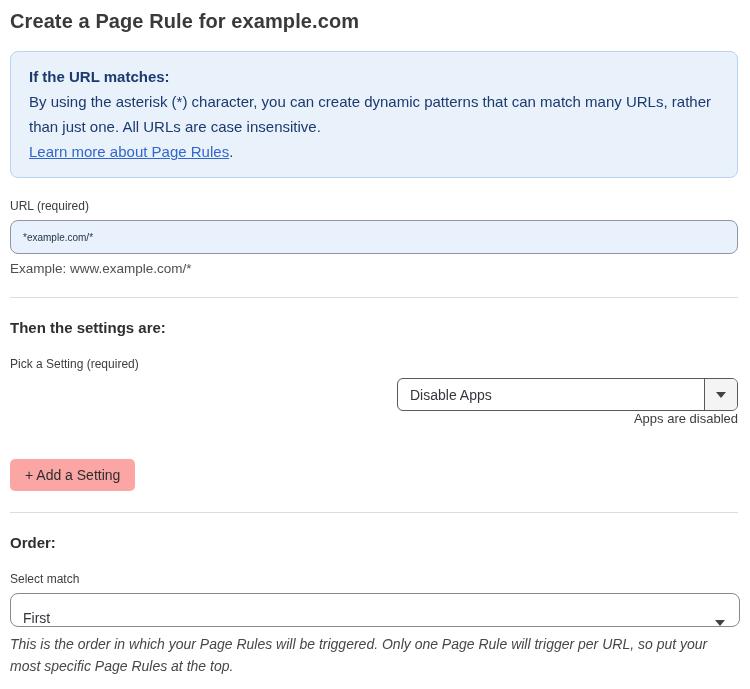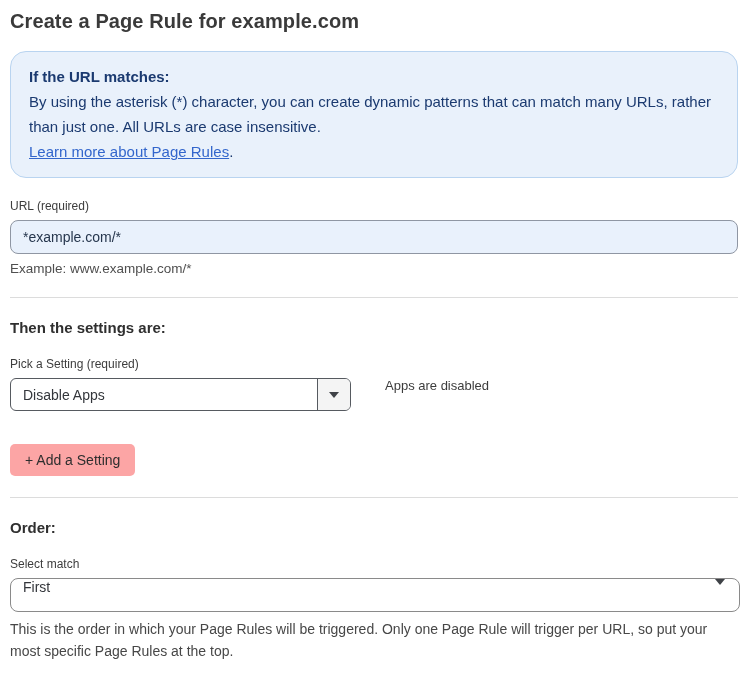--- a/index.html
+++ b/index.html
@@ -19,21 +19,21 @@
     font-weight: 700;
     color: #3a3a3a;
     letter-spacing: .1px;
     margin: 2px 0 18px 0;
   }
 
   
   .info-box {
     background: #e9f1fb;
     border: 1px solid #b9d4f0;
-    border-radius: 16px;
+    border-radius: 8px;
     padding: 12px 18px 13px 18px;
     color: #1b3a70;
     font-size: 15px;
     line-height: 1.67;
   }
   .info-box .info-heading { font-weight: 700; }
   .info-box a.info-link {
     color: #3366cc;
     text-decoration: underline;
     cursor: pointer;
@@ -54,41 +54,42 @@
   
   .url-input {
     display: block;
     width: 728px;
     height: 34px;
     background: #e9f1fc;
     border: 1px solid #8f96a3;
     border-radius: 8px;
     padding: 0 12px;
     font-family: "Liberation Sans", "DejaVu Sans", sans-serif;
-    font-size: 14px;
+    font-size: 10px;
     color: #26364d;
     outline: none;
   }
 
   hr.divider {
     border: none;
     border-top: 1px solid #dcdcdc;
     margin: 21px 0;
   }
 
   .section-heading {
     font-size: 15px;
     font-weight: 700;
     color: #2f2f2f;
   }
 
   
   .setting-row {
     display: flex;
-    align-items: flex-start;
+    align-items: flex-end;
+    flex-direction: column;
   }
   .dropdown {
     display: flex;
     align-items: stretch;
     width: 341px;
     height: 33px;
     background: #ffffff;
     border: 1px solid #565a60;
     border-radius: 6px;
     overflow: hidden;
@@ -134,37 +135,38 @@
   .btn-gray {
     background: #fca5a5;
     color: #2e2e2e;
     padding: 8px 15px;
   }
   .add-setting-btn { margin-top: 33px; }
 
   
   .select-box {
     display: flex;
-    align-items: flex-start;
+    align-items: flex-end;
     justify-content: space-between;
     width: 730px;
     height: 34px;
     background: #ffffff;
     border: 1px solid #8a8a8a;
     border-radius: 8px;
     padding: 0 14px 0 12px;
     cursor: pointer;
   }
   .select-value { font-size: 14px; color: #33363b; }
   .order-hint {
     font-size: 14px;
     color: #474747;
     line-height: 1.55;
     margin-top: 7px;
     max-width: 720px;
+    font-style: italic;
   }
 </style>
 </head>
 <body>
 
 <div class="container">
 
   <h1 class="page-title">Create a Page Rule for example.com</h1>
 
   <div class="info-box">

